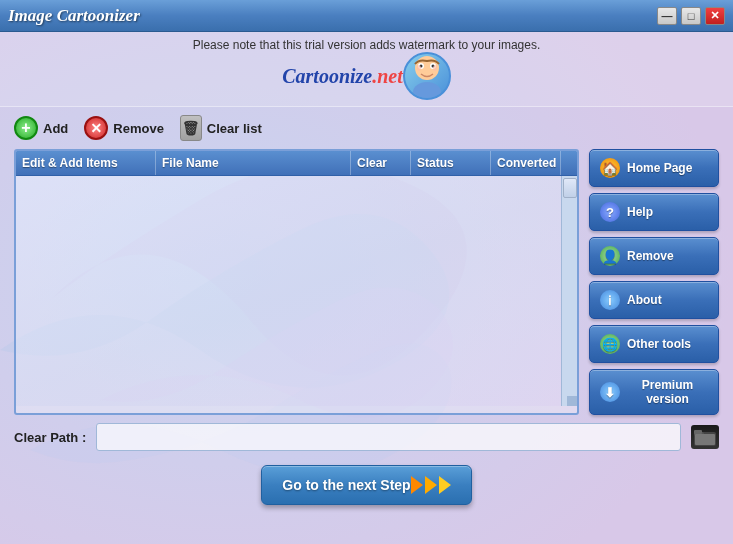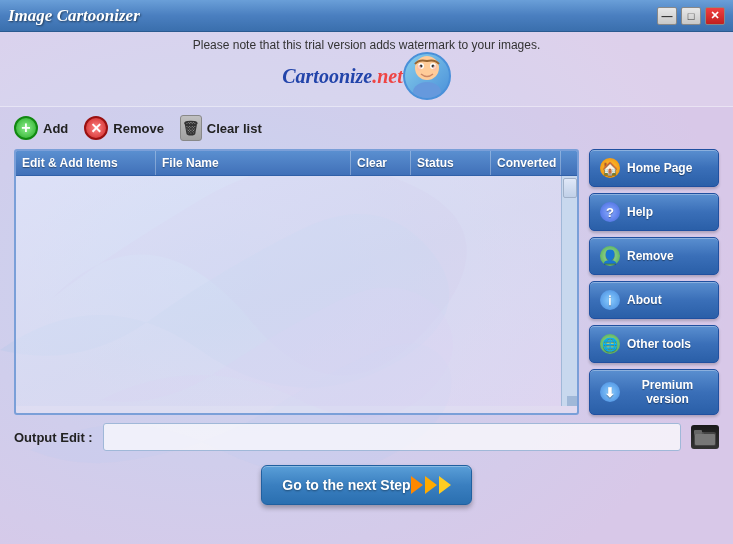--- a/index.html
+++ b/index.html
@@ -425,21 +425,21 @@
       <span>Other tools</span>
     </button>
     <button class="sidebar-btn">
       <div class="btn-icon icon-premium">⬇</div>
       <span>Premium version</span>
     </button>
   </div>
 </div>
 
 <div class="output-path-area">
-  <span class="output-label">Output Edit :</span>
+  <span class="output-label">Clear Path :</span>
   <input class="output-input" type="text" value="" style="">
   <div class="folder-icon" style="color: white;">
     <svg width="22" height="18" viewBox="0 0 22 18" xmlns="http://www.w3.org/2000/svg">
       <rect x="0" y="4" width="22" height="14" rx="2" fill="#444"></rect>
       <rect x="0" y="4" width="10" height="4" rx="2" fill="#555"></rect>
       <rect x="0" y="2" width="8" height="4" rx="1" fill="#666"></rect>
       <rect x="1" y="6" width="20" height="11" rx="1" fill="#777"></rect>
     </svg>
   </div>
 </div>

